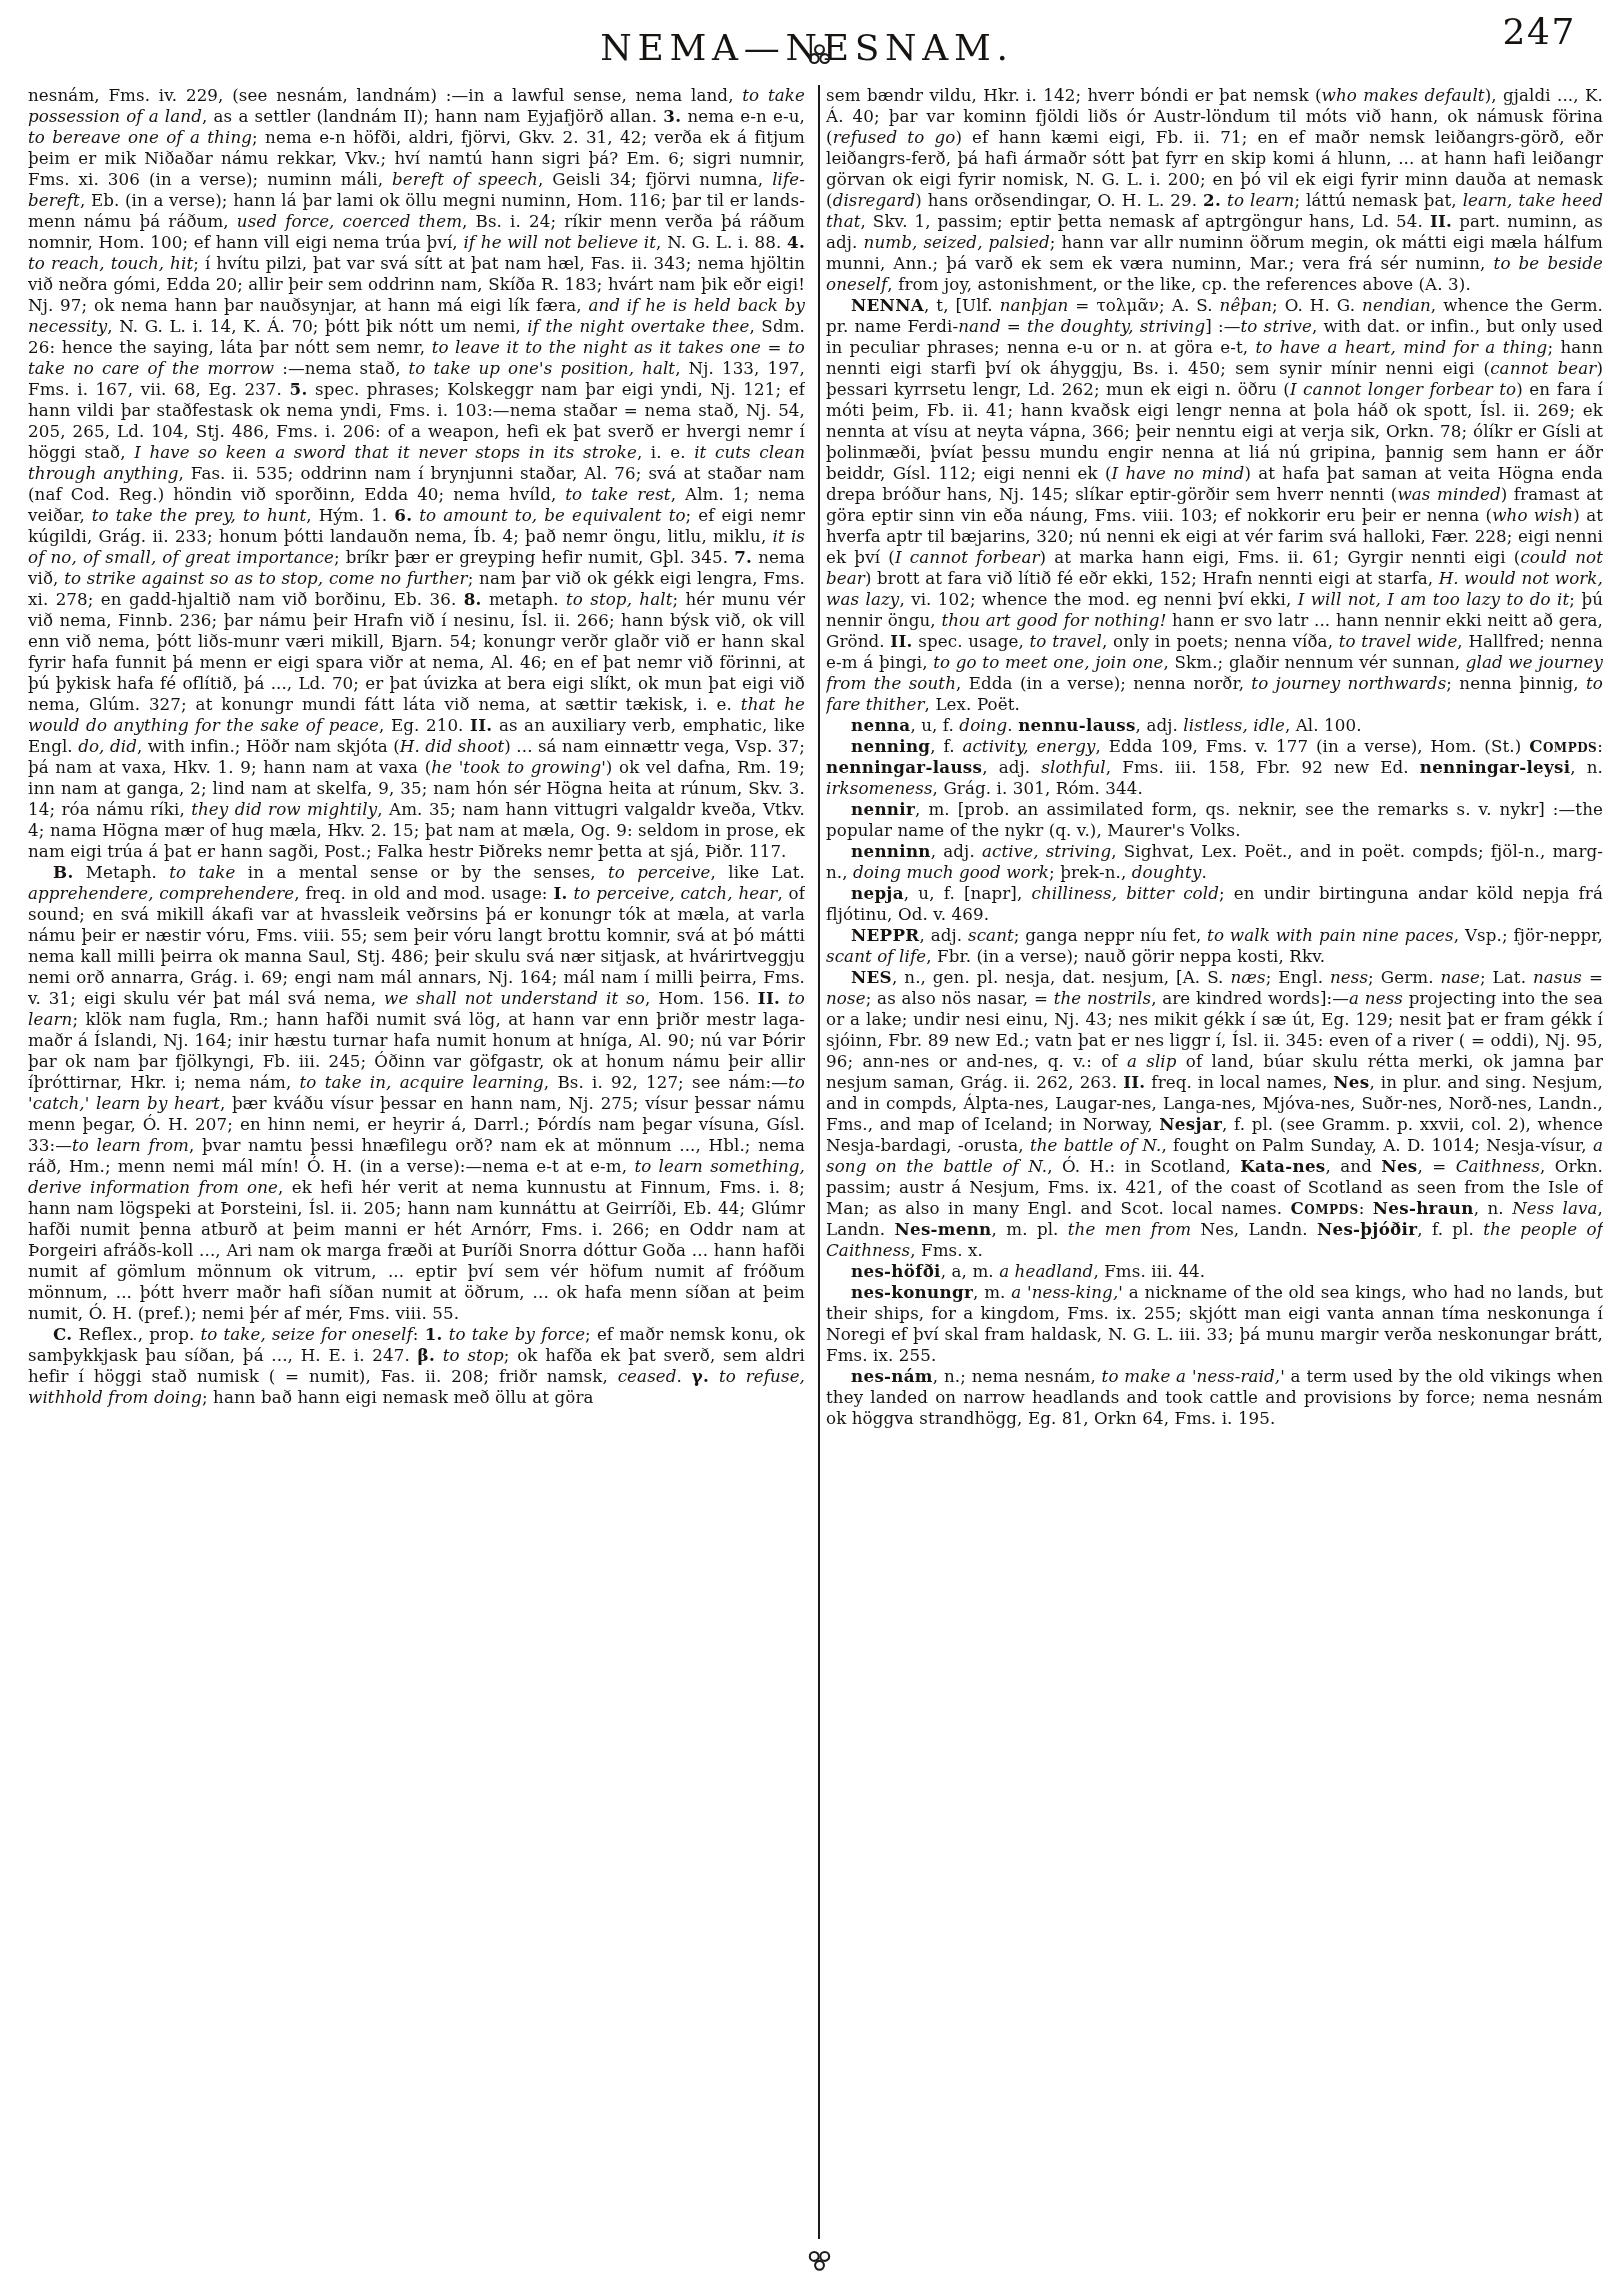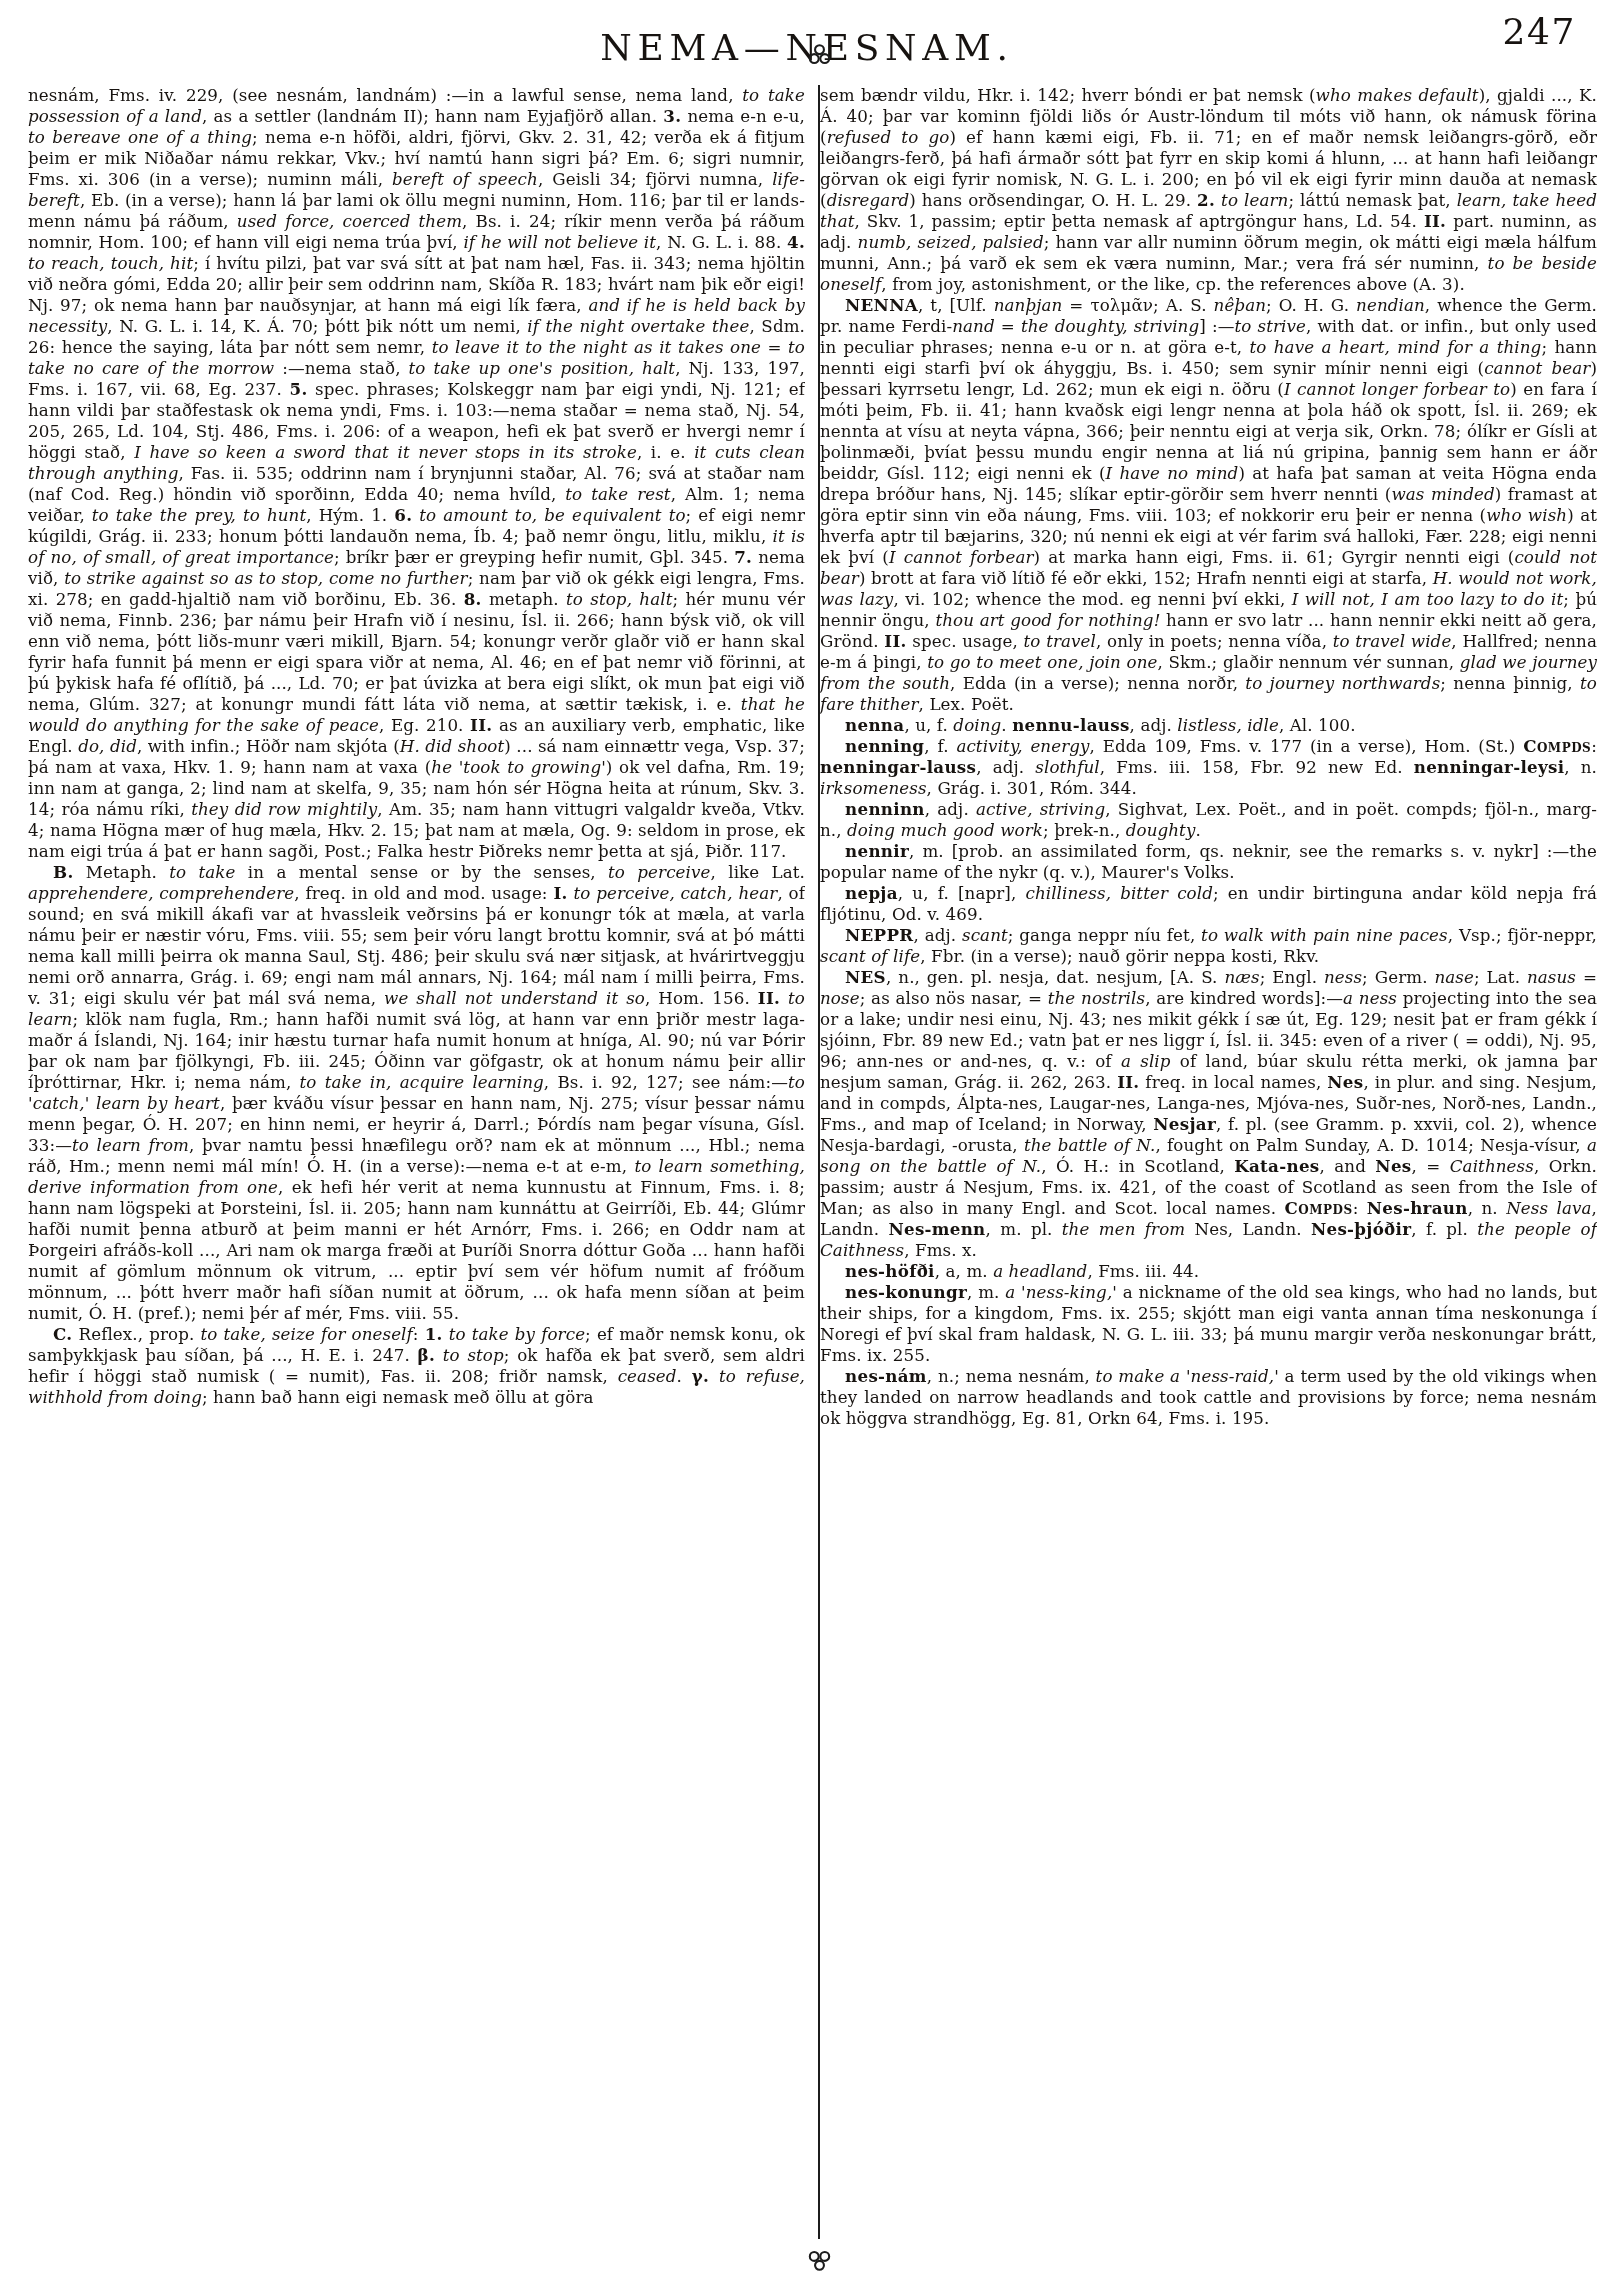--- a/index.html
+++ b/index.html
@@ -34,21 +34,21 @@
     position: absolute; left: -11.4px;
     width: 25px; height: 23px;
   }
   .trefoil.top { top: -42px; }
   .trefoil.bottom { bottom: -33px; }
   main.columns {
     position: absolute;
     top: 85px; left: 28px; right: 23px;
     display: grid;
     grid-template-columns: 777px 777px;
-    column-gap: 15px;
+    column-gap: 21px;
     height: 2180px;
   }
   .col {
     overflow: hidden;
     font-size: 16.7px;
     line-height: 21px;
     letter-spacing: 0.1px;
   }
   .para { margin: 0; text-align: justify; }
   .para.indent { text-indent: 1.5em; }
@@ -87,22 +87,22 @@
     <section class="col left">
         <p class="para">nesnám, Fms. iv. 229, (see nesnám, landnám) :—in a lawful sense, nema land, <i>to take possession of a land</i>, as a settler (landnám II); hann nam Eyjafjörð allan. <b>3.</b> nema e-n e-u, <i>to bereave one of a thing</i>; nema e-n höfði, aldri, fjörvi, Gkv. 2. 31, 42; verða ek á fitjum þeim er mik Niðaðar námu rekkar, Vkv.; hví namtú hann sigri þá? Em. 6; sigri numnir, Fms. xi. 306 (in a verse); numinn máli, <i>bereft of speech</i>, Geisli 34; fjörvi numna, <i>life-bereft</i>, Eb. (in a verse); hann lá þar lami ok öllu megni numinn, Hom. 116; þar til er lands-menn námu þá ráðum, <i>used force, coerced them</i>, Bs. i. 24; ríkir menn verða þá ráðum nomnir, Hom. 100; ef hann vill eigi nema trúa því, <i>if he will not believe it</i>, N. G. L. i. 88. <b>4.</b> <i>to reach, touch, hit</i>; í hvítu pilzi, þat var svá sítt at þat nam hæl, Fas. ii. 343; nema hjöltin við neðra gómi, Edda 20; allir þeir sem oddrinn nam, Skíða R. 183; hvárt nam þik eðr eigi! Nj. 97; ok nema hann þar nauðsynjar, at hann má eigi lík færa, <i>and if he is held back by necessity</i>, N. G. L. i. 14, K. Á. 70; þótt þik nótt um nemi, <i>if the night overtake thee</i>, Sdm. 26: hence the saying, láta þar nótt sem nemr, <i>to leave it to the night as it takes one = to take no care of the morrow</i> :—nema stað, <i>to take up one's position, halt</i>, Nj. 133, 197, Fms. i. 167, vii. 68, Eg. 237. <b>5.</b> spec. phrases; Kolskeggr nam þar eigi yndi, Nj. 121; ef hann vildi þar staðfestask ok nema yndi, Fms. i. 103:—nema staðar = nema stað, Nj. 54, 205, 265, Ld. 104, Stj. 486, Fms. i. 206: of a weapon, hefi ek þat sverð er hvergi nemr í höggi stað, <i>I have so keen a sword that it never stops in its stroke</i>, i. e. <i>it cuts clean through anything</i>, Fas. ii. 535; oddrinn nam í brynjunni staðar, Al. 76; svá at staðar nam (naf Cod. Reg.) höndin við sporðinn, Edda 40; nema hvíld, <i>to take rest</i>, Alm. 1; nema veiðar, <i>to take the prey, to hunt</i>, Hým. 1. <b>6.</b> <i>to amount to, be equivalent to</i>; ef eigi nemr kúgildi, Grág. ii. 233; honum þótti landauðn nema, Íb. 4; það nemr öngu, litlu, miklu, <i>it is of no, of small, of great importance</i>; bríkr þær er greyping hefir numit, Gþl. 345. <b>7.</b> nema við, <i>to strike against so as to stop, come no further</i>; nam þar við ok gékk eigi lengra, Fms. xi. 278; en gadd-hjaltið nam við borðinu, Eb. 36. <b>8.</b> metaph. <i>to stop, halt</i>; hér munu vér við nema, Finnb. 236; þar námu þeir Hrafn við í nesinu, Ísl. ii. 266; hann býsk við, ok vill enn við nema, þótt liðs-munr væri mikill, Bjarn. 54; konungr verðr glaðr við er hann skal fyrir hafa funnit þá menn er eigi spara viðr at nema, Al. 46; en ef þat nemr við förinni, at þú þykisk hafa fé oflítið, þá ..., Ld. 70; er þat úvizka at bera eigi slíkt, ok mun þat eigi við nema, Glúm. 327; at konungr mundi fátt láta við nema, at sættir tækisk, i. e. <i>that he would do anything for the sake of peace</i>, Eg. 210. <b>II.</b> as an auxiliary verb, emphatic, like Engl. <i>do, did</i>, with infin.; Höðr nam skjóta (<i>H. did shoot</i>) ... sá nam einnættr vega, Vsp. 37; þá nam at vaxa, Hkv. 1. 9; hann nam at vaxa (<i>he 'took to growing'</i>) ok vel dafna, Rm. 19; inn nam at ganga, 2; lind nam at skelfa, 9, 35; nam hón sér Högna heita at rúnum, Skv. 3. 14; róa námu ríki, <i>they did row mightily</i>, Am. 35; nam hann vittugri valgaldr kveða, Vtkv. 4; nama Högna mær of hug mæla, Hkv. 2. 15; þat nam at mæla, Og. 9: seldom in prose, ek nam eigi trúa á þat er hann sagði, Post.; Falka hestr Þiðreks nemr þetta at sjá, Þiðr. 117.</p>
         <p class="para indent"><b>B.</b> Metaph. <i>to take</i> in a mental sense or by the senses, <i>to perceive</i>, like Lat. <i>apprehendere, comprehendere</i>, freq. in old and mod. usage: <b>I.</b> <i>to perceive, catch, hear</i>, of sound; en svá mikill ákafi var at hvassleik veðrsins þá er konungr tók at mæla, at varla námu þeir er næstir vóru, Fms. viii. 55; sem þeir vóru langt brottu komnir, svá at þó mátti nema kall milli þeirra ok manna Saul, Stj. 486; þeir skulu svá nær sitjask, at hvárirtveggju nemi orð annarra, Grág. i. 69; engi nam mál annars, Nj. 164; mál nam í milli þeirra, Fms. v. 31; eigi skulu vér þat mál svá nema, <i>we shall not understand it so</i>, Hom. 156. <b>II.</b> <i>to learn</i>; klök nam fugla, Rm.; hann hafði numit svá lög, at hann var enn þriðr mestr laga-maðr á Íslandi, Nj. 164; inir hæstu turnar hafa numit honum at hníga, Al. 90; nú var Þórir þar ok nam þar fjölkyngi, Fb. iii. 245; Óðinn var göfgastr, ok at honum námu þeir allir íþróttirnar, Hkr. i; nema nám, <i>to take in, acquire learning</i>, Bs. i. 92, 127; see nám:—<i>to 'catch,' learn by heart</i>, þær kváðu vísur þessar en hann nam, Nj. 275; vísur þessar námu menn þegar, Ó. H. 207; en hinn nemi, er heyrir á, Darrl.; Þórdís nam þegar vísuna, Gísl. 33:—<i>to learn from</i>, þvar namtu þessi hnæfilegu orð? nam ek at mönnum ..., Hbl.; nema ráð, Hm.; menn nemi mál mín! Ó. H. (in a verse):—nema e-t at e-m, <i>to learn something, derive information from one</i>, ek hefi hér verit at nema kunnustu at Finnum, Fms. i. 8; hann nam lögspeki at Þorsteini, Ísl. ii. 205; hann nam kunnáttu at Geirríði, Eb. 44; Glúmr hafði numit þenna atburð at þeim manni er hét Arnórr, Fms. i. 266; en Oddr nam at Þorgeiri afráðs-koll ..., Ari nam ok marga fræði at Þuríði Snorra dóttur Goða ... hann hafði numit af gömlum mönnum ok vitrum, ... eptir því sem vér höfum numit af fróðum mönnum, ... þótt hverr maðr hafi síðan numit at öðrum, ... ok hafa menn síðan at þeim numit, Ó. H. (pref.); nemi þér af mér, Fms. viii. 55.</p>
         <p class="para indent"><b>C.</b> Reflex., prop. <i>to take, seize for oneself</i>: <b>1.</b> <i>to take by force</i>; ef maðr nemsk konu, ok samþykkjask þau síðan, þá ..., H. E. i. 247. <b>β.</b> <i>to stop</i>; ok hafða ek þat sverð, sem aldri hefir í höggi stað numisk ( = numit), Fas. ii. 208; friðr namsk, <i>ceased</i>. <b>γ.</b> <i>to refuse, withhold from doing</i>; hann bað hann eigi nemask með öllu at göra</p>
       </section>
     <section class="col right">
         <p class="para">sem bændr vildu, Hkr. i. 142; hverr bóndi er þat nemsk (<i>who makes default</i>), gjaldi ..., K. Á. 40; þar var kominn fjöldi liðs ór Austr-löndum til móts við hann, ok námusk förina (<i>refused to go</i>) ef hann kæmi eigi, Fb. ii. 71; en ef maðr nemsk leiðangrs-görð, eðr leiðangrs-ferð, þá hafi ármaðr sótt þat fyrr en skip komi á hlunn, ... at hann hafi leiðangr görvan ok eigi fyrir nomisk, N. G. L. i. 200; en þó vil ek eigi fyrir minn dauða at nemask (<i>disregard</i>) hans orðsendingar, O. H. L. 29. <b>2.</b> <i>to learn</i>; láttú nemask þat, <i>learn, take heed that</i>, Skv. 1, passim; eptir þetta nemask af aptrgöngur hans, Ld. 54. <b>II.</b> part. numinn, as adj. <i>numb, seized, palsied</i>; hann var allr numinn öðrum megin, ok mátti eigi mæla hálfum munni, Ann.; þá varð ek sem ek væra numinn, Mar.; vera frá sér numinn, <i>to be beside oneself</i>, from joy, astonishment, or the like, cp. the references above (A. 3).</p>
         <p class="para indent"><b>NENNA</b>, t, [Ulf. <i>nanþjan</i> = τολμᾶν; A. S. <i>nêþan</i>; O. H. G. <i>nendian</i>, whence the Germ. pr. name Ferdi-<i>nand</i> = <i>the doughty, striving</i>] :—<i>to strive</i>, with dat. or infin., but only used in peculiar phrases; nenna e-u or n. at göra e-t, <i>to have a heart, mind for a thing</i>; hann nennti eigi starfi því ok áhyggju, Bs. i. 450; sem synir mínir nenni eigi (<i>cannot bear</i>) þessari kyrrsetu lengr, Ld. 262; mun ek eigi n. öðru (<i>I cannot longer forbear to</i>) en fara í móti þeim, Fb. ii. 41; hann kvaðsk eigi lengr nenna at þola háð ok spott, Ísl. ii. 269; ek nennta at vísu at neyta vápna, 366; þeir nenntu eigi at verja sik, Orkn. 78; ólíkr er Gísli at þolinmæði, þvíat þessu mundu engir nenna at liá nú gripina, þannig sem hann er áðr beiddr, Gísl. 112; eigi nenni ek (<i>I have no mind</i>) at hafa þat saman at veita Högna enda drepa bróður hans, Nj. 145; slíkar eptir-görðir sem hverr nennti (<i>was minded</i>) framast at göra eptir sinn vin eða náung, Fms. viii. 103; ef nokkorir eru þeir er nenna (<i>who wish</i>) at hverfa aptr til bæjarins, 320; nú nenni ek eigi at vér farim svá halloki, Fær. 228; eigi nenni ek því (<i>I cannot forbear</i>) at marka hann eigi, Fms. ii. 61; Gyrgir nennti eigi (<i>could not bear</i>) brott at fara við lítið fé eðr ekki, 152; Hrafn nennti eigi at starfa, <i>H. would not work, was lazy</i>, vi. 102; whence the mod. eg nenni því ekki, <i>I will not, I am too lazy to do it</i>; þú nennir öngu, <i>thou art good for nothing!</i> hann er svo latr ... hann nennir ekki neitt að gera, Grönd. <b>II.</b> spec. usage, <i>to travel</i>, only in poets; nenna víða, <i>to travel wide</i>, Hallfred; nenna e-m á þingi, <i>to go to meet one, join one</i>, Skm.; glaðir nennum vér sunnan, <i>glad we journey from the south</i>, Edda (in a verse); nenna norðr, <i>to journey northwards</i>; nenna þinnig, <i>to fare thither</i>, Lex. Poët.</p>
         <p class="para indent"><b>nenna</b>, u, f. <i>doing</i>. <b>nennu-lauss</b>, adj. <i>listless, idle</i>, Al. 100.</p>
         <p class="para indent"><b>nenning</b>, f. <i>activity, energy</i>, Edda 109, Fms. v. 177 (in a verse), Hom. (St.) <span class="sc">Compds</span>: <b>nenningar-lauss</b>, adj. <i>slothful</i>, Fms. iii. 158, Fbr. 92 new Ed. <b>nenningar-leysi</b>, n. <i>irksomeness</i>, Grág. i. 301, Róm. 344.</p>
+        <p class="para indent"><b>nennir</b>, m. [prob. an assimilated form, qs. neknir, see the remarks s. v. nykr] :—the popular name of the nykr (q. v.), Maurer's Volks.</p>
         <p class="para indent"><b>nenninn</b>, adj. <i>active, striving</i>, Sighvat, Lex. Poët., and in poët. compds; fjöl-n., marg-n., <i>doing much good work</i>; þrek-n., <i>doughty</i>.</p>
-        <p class="para indent"><b>nennir</b>, m. [prob. an assimilated form, qs. neknir, see the remarks s. v. nykr] :—the popular name of the nykr (q. v.), Maurer's Volks.</p>
         <p class="para indent"><b>nepja</b>, u, f. [napr], <i>chilliness, bitter cold</i>; en undir birtinguna andar köld nepja frá fljótinu, Od. v. 469.</p>
         <p class="para indent"><b>NEPPR</b>, adj. <i>scant</i>; ganga neppr níu fet, <i>to walk with pain nine paces</i>, Vsp.; fjör-neppr, <i>scant of life</i>, Fbr. (in a verse); nauð görir neppa kosti, Rkv.</p>
         <p class="para indent"><b>NES</b>, n., gen. pl. nesja, dat. nesjum, [A. S. <i>næs</i>; Engl. <i>ness</i>; Germ. <i>nase</i>; Lat. <i>nasus</i> = <i>nose</i>; as also nös nasar, = <i>the nostrils</i>, are kindred words]:—<i>a ness</i> projecting into the sea or a lake; undir nesi einu, Nj. 43; nes mikit gékk í sæ út, Eg. 129; nesit þat er fram gékk í sjóinn, Fbr. 89 new Ed.; vatn þat er nes liggr í, Ísl. ii. 345: even of a river ( = oddi), Nj. 95, 96; ann-nes or and-nes, q. v.: of <i>a slip</i> of land, búar skulu rétta merki, ok jamna þar nesjum saman, Grág. ii. 262, 263. <b>II.</b> freq. in local names, <b>Nes</b>, in plur. and sing. Nesjum, and in compds, Álpta-nes, Laugar-nes, Langa-nes, Mjóva-nes, Suðr-nes, Norð-nes, Landn., Fms., and map of Iceland; in Norway, <b>Nesjar</b>, f. pl. (see Gramm. p. xxvii, col. 2), whence Nesja-bardagi, -orusta, <i>the battle of N.</i>, fought on Palm Sunday, A. D. 1014; Nesja-vísur, <i>a song on the battle of N.</i>, Ó. H.: in Scotland, <b>Kata-nes</b>, and <b>Nes</b>, = <i>Caithness</i>, Orkn. passim; austr á Nesjum, Fms. ix. 421, of the coast of Scotland as seen from the Isle of Man; as also in many Engl. and Scot. local names. <span class="sc">Compds</span>: <b>Nes-hraun</b>, n. <i>Ness lava</i>, Landn. <b>Nes-menn</b>, m. pl. <i>the men from</i> Nes, Landn. <b>Nes-þjóðir</b>, f. pl. <i>the people of Caithness</i>, Fms. x.</p>
         <p class="para indent"><b>nes-höfði</b>, a, m. <i>a headland</i>, Fms. iii. 44.</p>
         <p class="para indent"><b>nes-konungr</b>, m. <i>a 'ness-king,'</i> a nickname of the old sea kings, who had no lands, but their ships, for a kingdom, Fms. ix. 255; skjótt man eigi vanta annan tíma neskonunga í Noregi ef því skal fram haldask, N. G. L. iii. 33; þá munu margir verða neskonungar brátt, Fms. ix. 255.</p>
         <p class="para indent"><b>nes-nám</b>, n.; nema nesnám, <i>to make a 'ness-raid,'</i> a term used by the old vikings when they landed on narrow headlands and took cattle and provisions by force; nema nesnám ok höggva strandhögg, Eg. 81, Orkn 64, Fms. i. 195.</p>
       </section>
   </main>
 
 </div>

